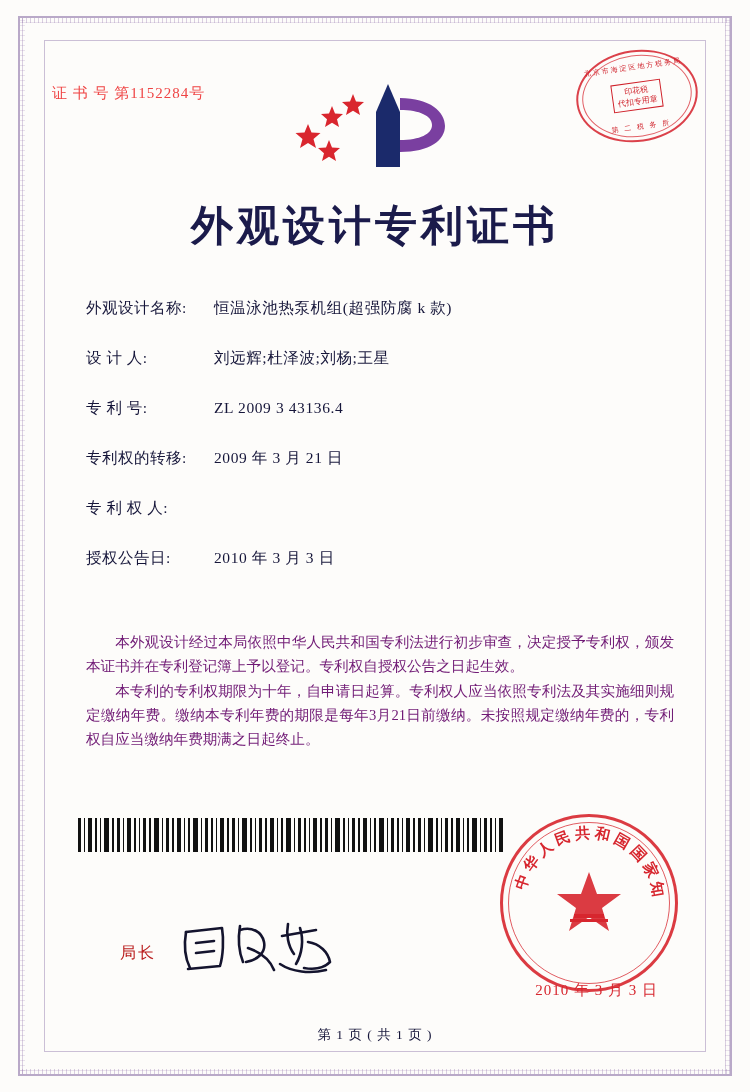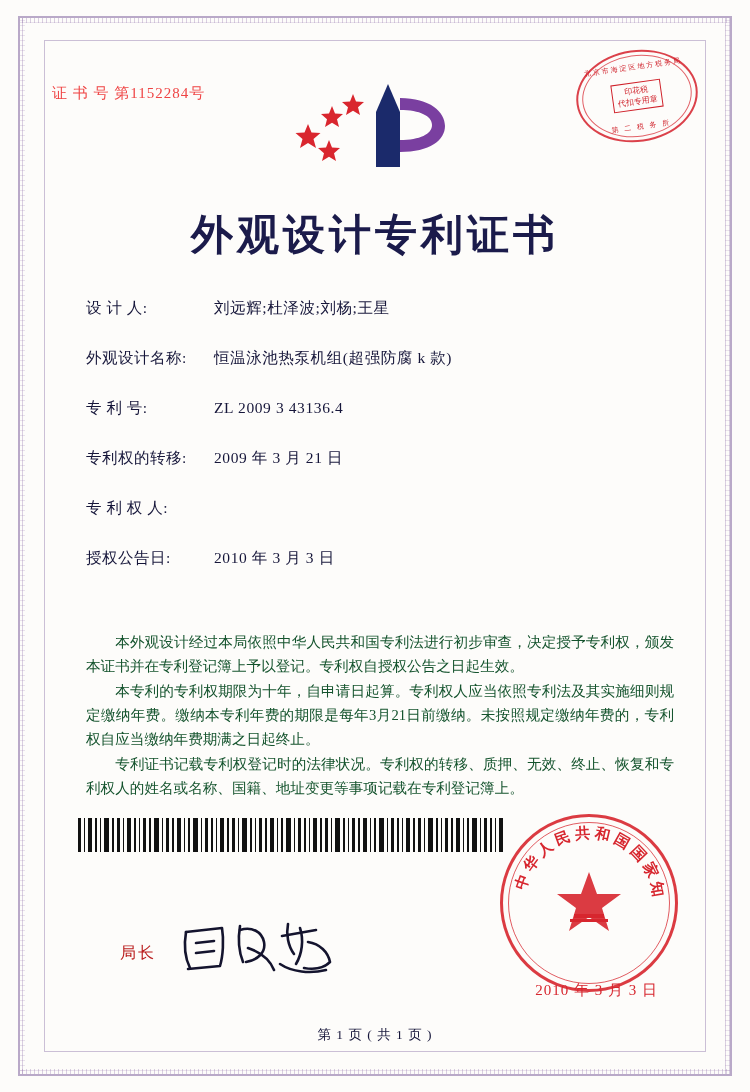--- a/index.html
+++ b/index.html
@@ -121,21 +121,21 @@
     top: 78px;
     transform: translateX(-50%);
     width: 190px;
     height: 96px;
   }
 
   
   .doc-title {
     position: absolute;
     left: 0; right: 0;
-    top: 207px;
+    top: 198px;
     text-align: center;
     font-size: 42px;
     letter-spacing: 4px;
     font-weight: bold;
     color: #1b1b4b;
     font-family: "DejaVu Serif", serif;
   }
 
   
   .fields {
@@ -167,21 +167,21 @@
   }
 
   
   .body-text {
     position: absolute;
     left: 86px;
     right: 76px;
     top: 630px;
     font-size: 14.6px;
     line-height: 24px;
-    color: #14532d;
+    color: #701a75;
     text-align: justify;
   }
   .body-text p {
     margin: 0 0 1px 0;
     text-indent: 2em;
   }
 
   
   .barcode {
     position: absolute;
@@ -300,28 +300,28 @@
       <path d="M120 20 C150 20 165 34 165 48 C165 62 150 74 120 74 L120 62 C140 62 152 56 152 47 C152 38 140 32 120 32 Z" fill="#7a3fa0"></path>
 
       <rect x="96" y="84" width="24" height="5" fill="#1b2a6b"></rect>
     </svg>
   </div>
 
   <div class="doc-title">外观设计专利证书</div>
 
   <div class="fields">
     <div class="field-row">
+      <div class="field-label">外观设计名称:</div>
+      <div class="field-sep"></div>
+      <div class="field-value">恒温泳池热泵机组(超强防腐 k 款)</div>
+    </div>
+    <div class="field-row">
       <div class="field-label">设 计 人:</div>
       <div class="field-sep"></div>
       <div class="field-value">刘远辉;杜泽波;刘杨;王星</div>
-    </div>
-    <div class="field-row">
-      <div class="field-label">外观设计名称:</div>
-      <div class="field-sep"></div>
-      <div class="field-value">恒温泳池热泵机组(超强防腐 k 款)</div>
     </div>
     <div class="field-row">
       <div class="field-label">专 利 号:</div>
       <div class="field-sep"></div>
       <div class="field-value">ZL 2009 3 43136.4</div>
     </div>
     <div class="field-row">
       <div class="field-label">专利权的转移:</div>
       <div class="field-sep"></div>
       <div class="field-value">2009 年 3 月 21 日</div>
@@ -333,21 +333,20 @@
     <div class="field-row">
       <div class="field-label">授权公告日:</div>
       <div class="field-sep"></div>
       <div class="field-value">2010 年 3 月 3 日</div>
     </div>
   </div>
 
   <div class="body-text">
     <p>本外观设计经过本局依照中华人民共和国专利法进行初步审查，决定授予专利权，颁发本证书并在专利登记簿上予以登记。专利权自授权公告之日起生效。</p>
     <p>本专利的专利权期限为十年，自申请日起算。专利权人应当依照专利法及其实施细则规定缴纳年费。缴纳本专利年费的期限是每年3月21日前缴纳。未按照规定缴纳年费的，专利权自应当缴纳年费期满之日起终止。</p>
-    <p>专利证书记载专利权登记时的法律状况。专利权的转移、质押、无效、终止、恢复和专利权人的姓名或名称、国籍、地址变更等事项记载在专利登记簿上。</p>
   </div>
 
   <div class="barcode">
     <svg width="430" height="34" viewBox="0 0 430 34" preserveAspectRatio="none">
       <g fill="#111">
         <rect x="0" y="0" width="3" height="34"></rect>
           <rect x="6" y="0" width="1" height="34"></rect>
         <rect x="10" y="0" width="4" height="34"></rect>
           <rect x="17" y="0" width="2" height="34"></rect>
         <rect x="22" y="0" width="1" height="34"></rect>

